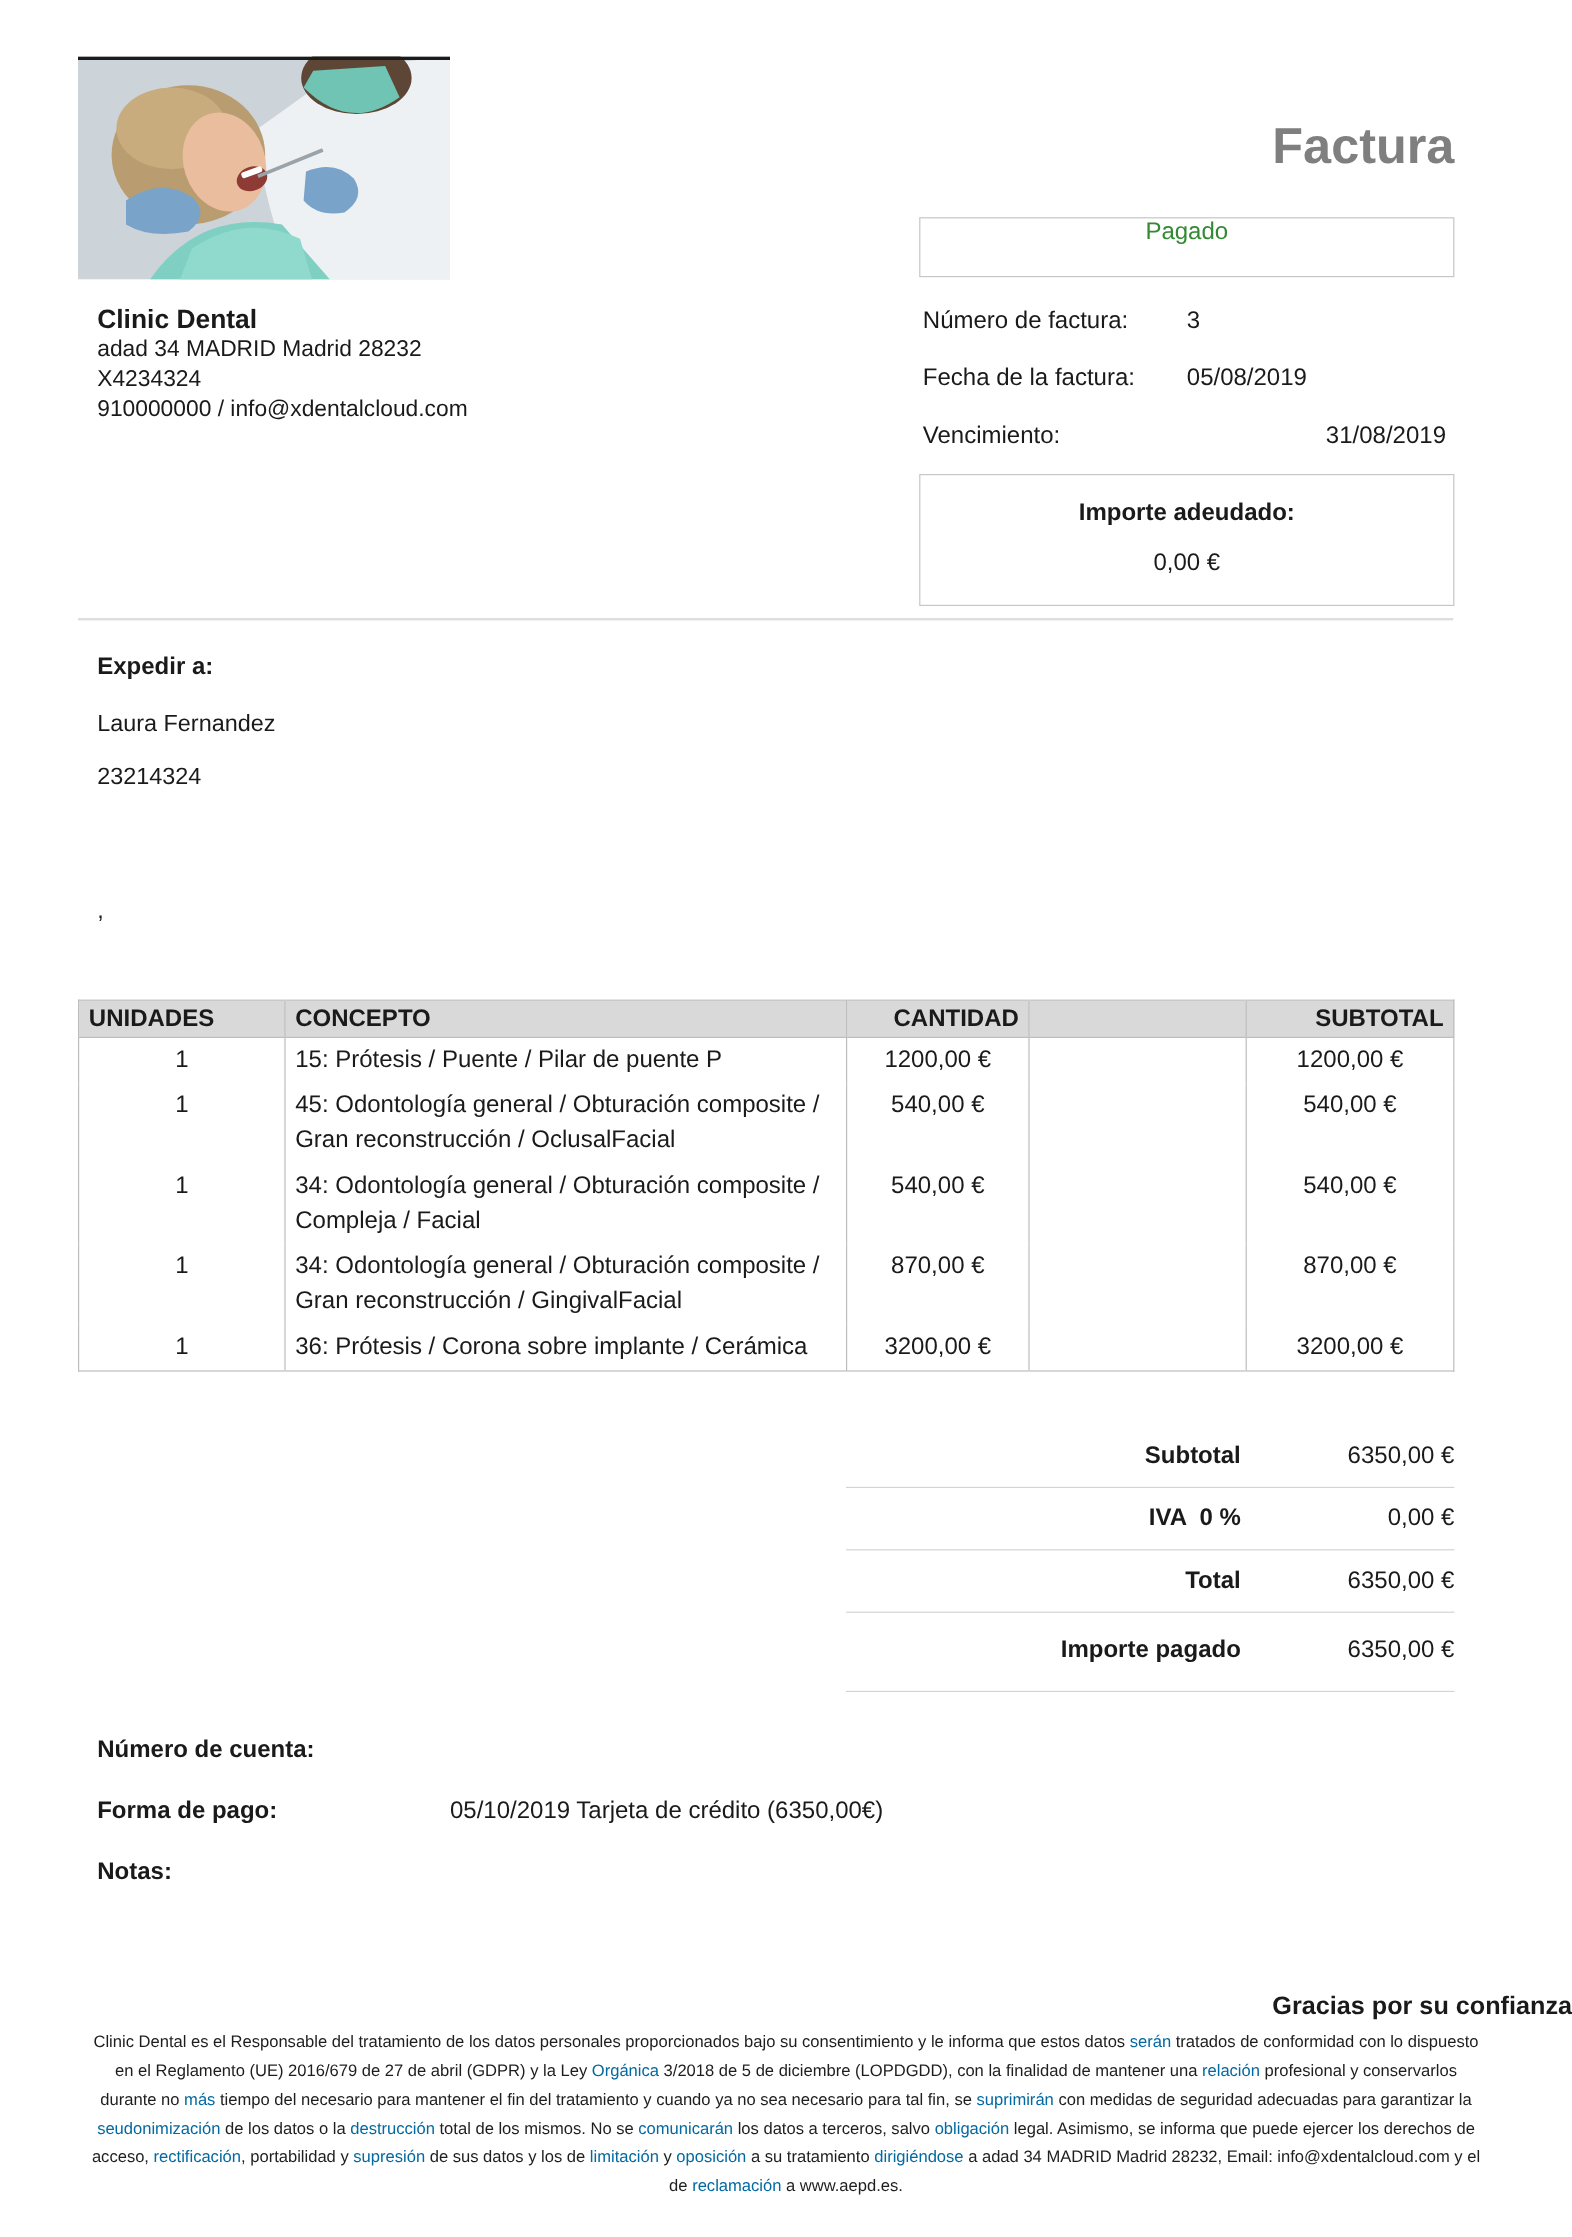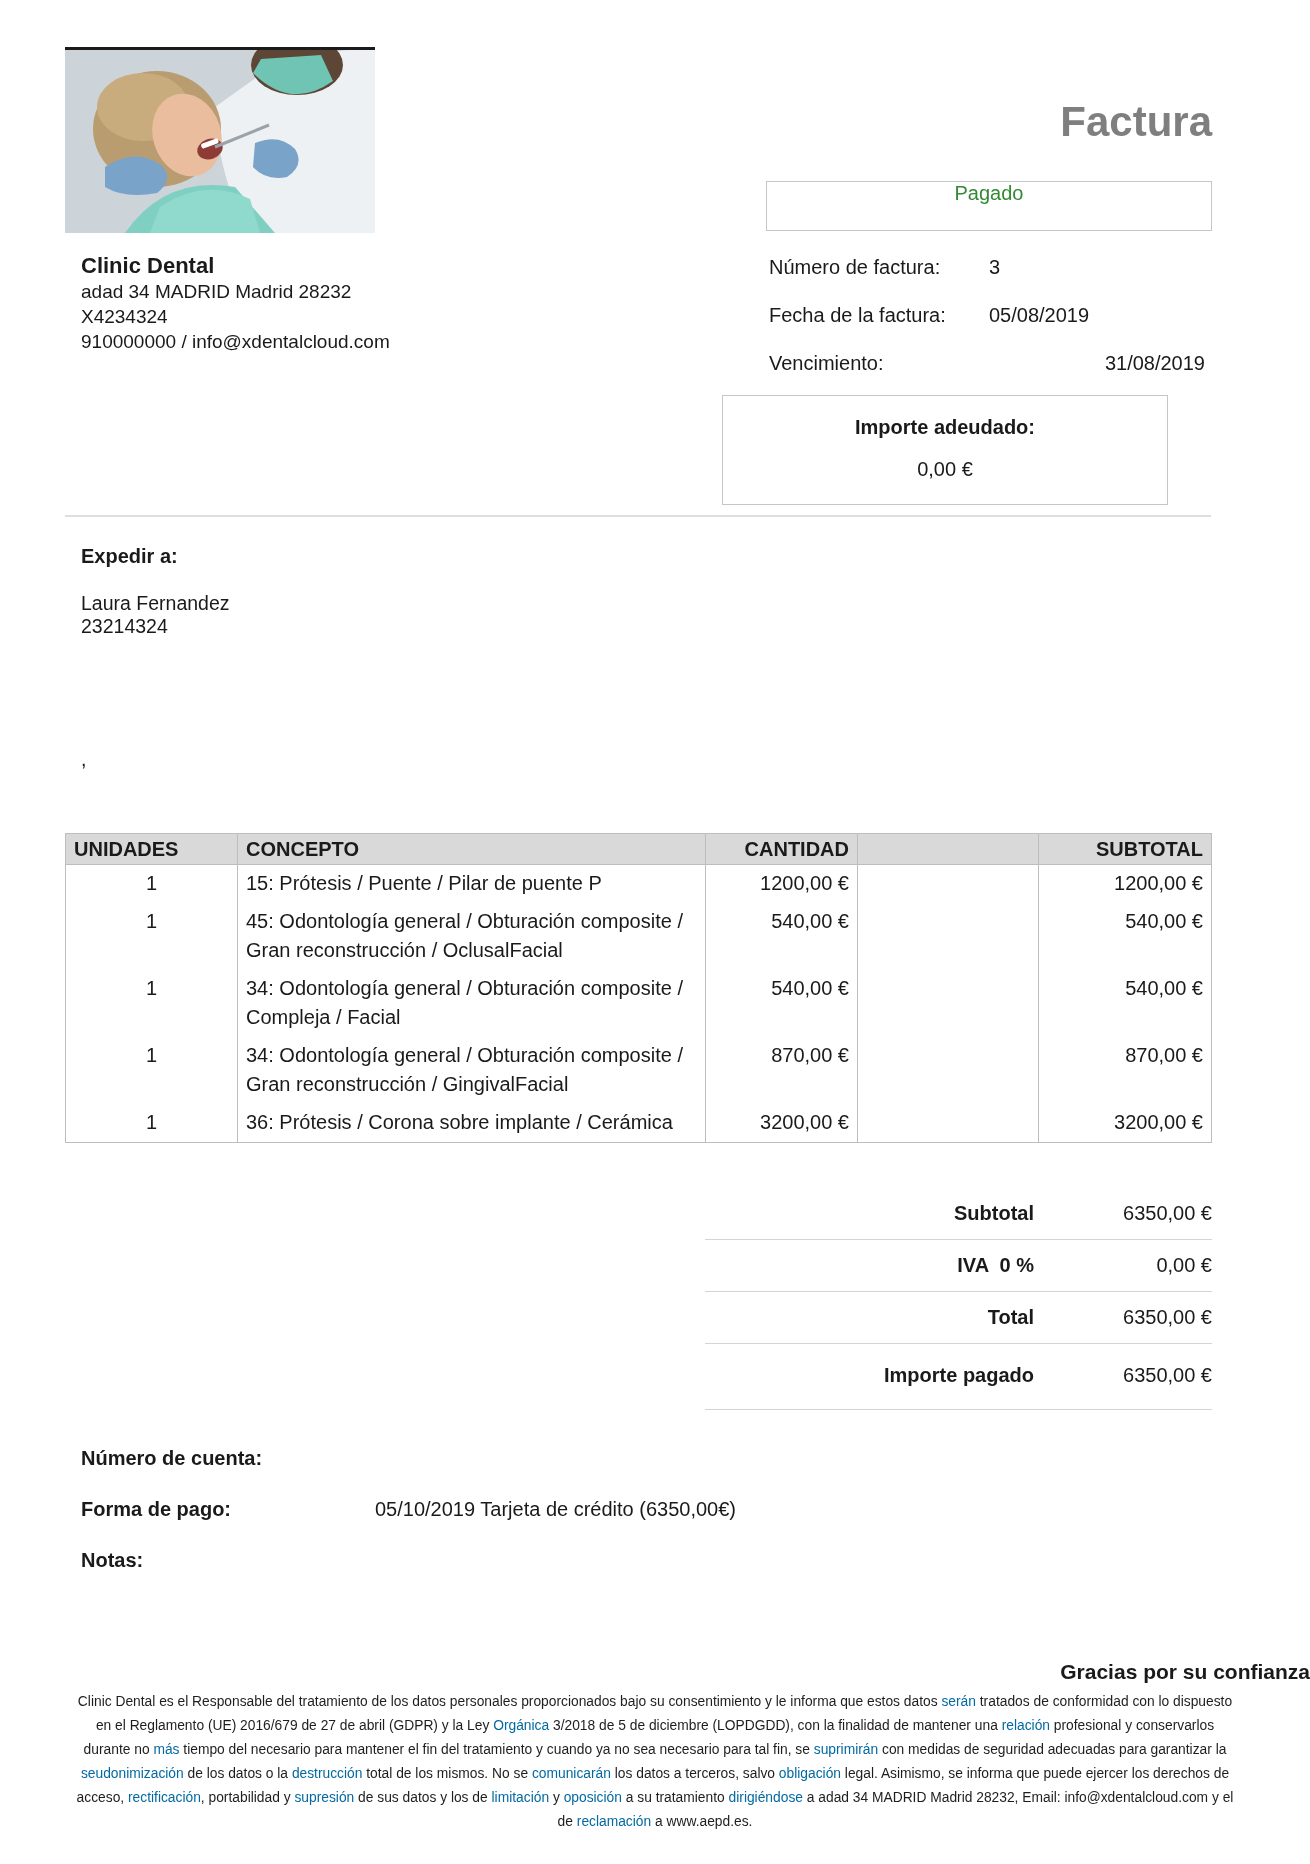--- a/index.html
+++ b/index.html
@@ -25,52 +25,52 @@
     display:flex; justify-content:center;
     font-size:20px; color:#338a33;
   }
   .meta { position:absolute; left:766px; top:246px; width:446px; font-size:20px; }
   .meta-row { position:relative; height:48px; }
   .meta-label { position:absolute; left:3px; top:10px; }
   .meta-value { position:absolute; left:223px; top:10px; }
   .meta-value.right { left:auto; right:7px; }
 
   .amount-box {
-    position:absolute; left:722px; top:395px; width:446px; height:110px;
+    position:absolute; left:766px; top:395px; width:446px; height:110px;
     border:1px solid #c6c6c6; box-sizing:border-box; text-align:center;
   }
   .amount-label { margin-top:20px; font-size:20px; font-weight:bold; }
   .amount-value { margin-top:19px; font-size:20px; }
 
   .sep-line { position:absolute; left:65px; top:515px; width:1146px; height:2px; background:#dedede; }
 
   
   .billto { position:absolute; left:81px; top:545px; font-size:19.5px; }
   .billto-label { font-size:20px; font-weight:bold; }
   .billto-name { margin-top:24px; }
-  .billto-id { }
+  .billto-id { margin-top:21px; }
   .billto-note { position:absolute; left:81px; top:748px; font-size:19.5px; }
 
   
   table.items {
     position:absolute; left:65px; top:833px; width:1146px;
     border-collapse:collapse; table-layout:fixed; font-size:20px;
   }
   table.items th, table.items td { border-left:1px solid #bdbdbd; box-sizing:border-box; }
   table.items th:first-child, table.items td:first-child { border-left:none; }
   table.items { border:1px solid #bdbdbd; }
   table.items thead th {
     background:#d9d9d9; border-bottom:1px solid #bdbdbd;
     height:31px; padding:2px 8px; font-weight:bold; text-align:left; vertical-align:middle;
   }
   table.items thead th.num { text-align:right; }
   table.items td { padding:4px 8px 5px 8px; line-height:29px; vertical-align:top; }
   td.col-units { text-align:center; }
   td.col-concept { padding-left:10px; }
-  td.col-amount, td.col-subtotal { text-align:right; }
+  td.col-amount, td.col-subtotal { text-align:center; }
 
   
   .totals { position:absolute; left:705px; top:1188px; width:507px; font-size:20px; }
   .totals-row {
     display:flex; align-items:center; justify-content:flex-end;
     border-bottom:1px solid #d4d4d4; padding:14px 0;
   }
   .totals-row:last-child { padding:20px 0 22px 0; }
   .totals-label { flex:1; text-align:right; font-weight:bold; white-space:pre; }
   .totals-value { width:178px; text-align:right; }

